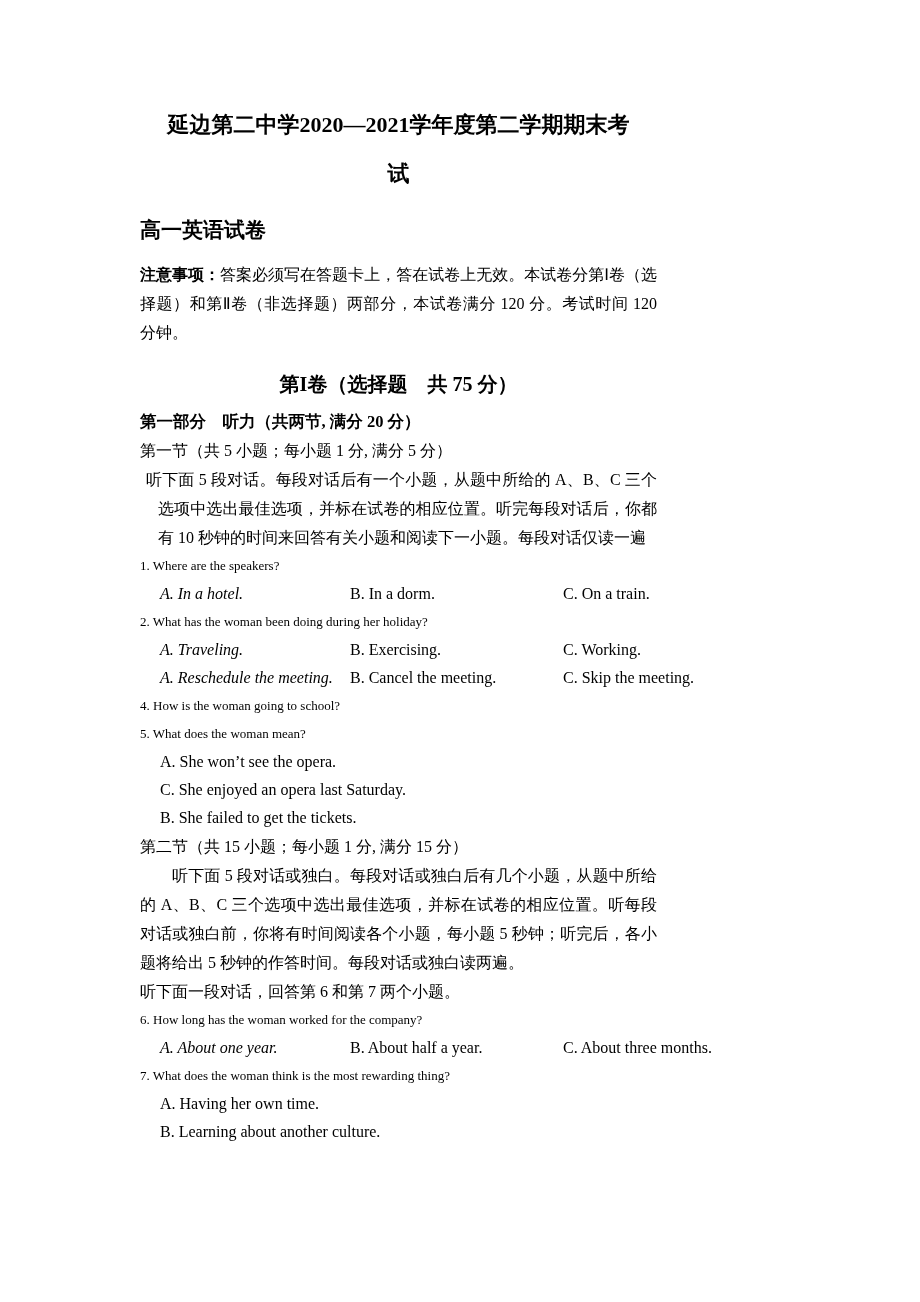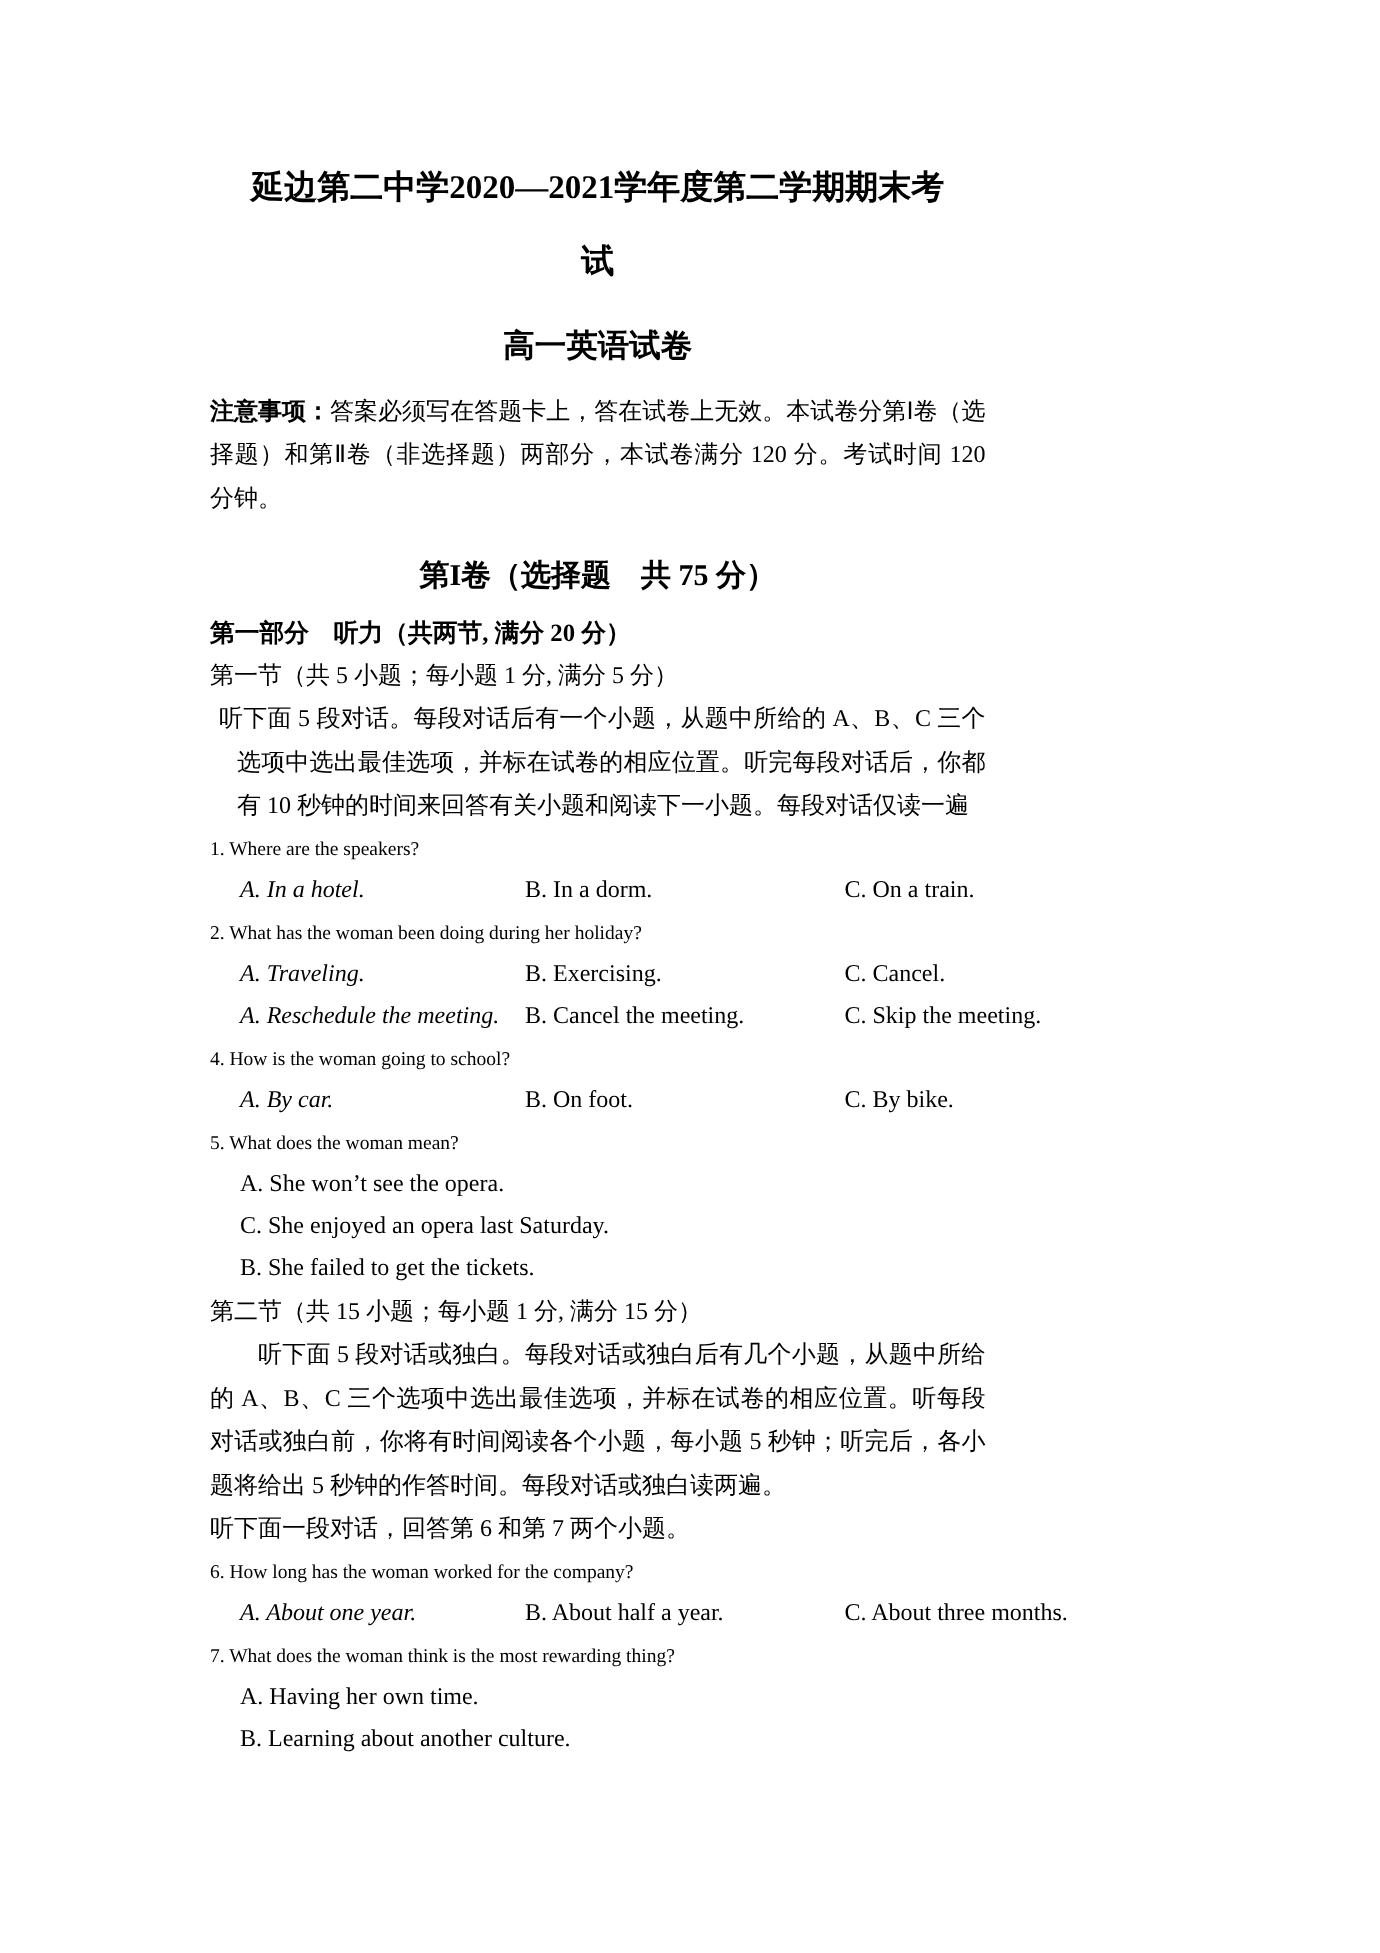--- a/index.html
+++ b/index.html
@@ -16,21 +16,21 @@
     padding: 100px 130px 0 140px;
     overflow: hidden;
   }
   .title {
     text-align: center;
     font-weight: bold;
     font-size: 22px;
     line-height: 49px;
   }
   .subtitle {
-    text-align: center;
+    text-align: left;
     font-weight: bold;
     font-size: 21px;
     line-height: 32px;
     margin-top: 16px;
   }
   .notice {
     margin-top: 14px;
     font-size: 16px;
     line-height: 29px;
     text-align: justify;
@@ -116,35 +116,32 @@
   <div>
     <div class="q-text">1. Where are the speakers?</div>
     <div class="opts">
       <span class="opt opt-a">A. In a hotel.</span><span class="opt opt-b">B. In a dorm.</span><span class="opt opt-c">C. On a train.</span>
     </div>
   </div>
 
   <div>
     <div class="q-text">2. What has the woman been doing during her holiday?</div>
     <div class="opts">
-      <span class="opt opt-a">A. Traveling.</span><span class="opt opt-b">B. Exercising.</span><span class="opt opt-c">C. Cancel.</span>
+      <span class="opt opt-a">A. Traveling.</span><span class="opt opt-b">B. Exercising.</span><span class="opt opt-c">C. Working.</span>
     </div>
   </div>
 
   <div>
     <div class="opts">
       <span class="opt opt-a">A. Reschedule the meeting.</span><span class="opt opt-b">B. Cancel the meeting.</span><span class="opt opt-c">C. Skip the meeting.</span>
     </div>
   </div>
 
   <div>
     <div class="q-text">4. How is the woman going to school?</div>
-    <div class="opts">
-      <span class="opt opt-a">A. By car.</span><span class="opt opt-b">B. On foot.</span><span class="opt opt-c">C. By bike.</span>
-    </div>
   </div>
 
   <div>
     <div class="q-text">5. What does the woman mean?</div>
     <div class="opts-stacked">
       <span class="opt">A. She won’t see the opera.</span>
       <span class="opt">C. She enjoyed an opera last Saturday.</span>
       <span class="opt">B. She failed to get the tickets.</span>
     </div>
   </div>

